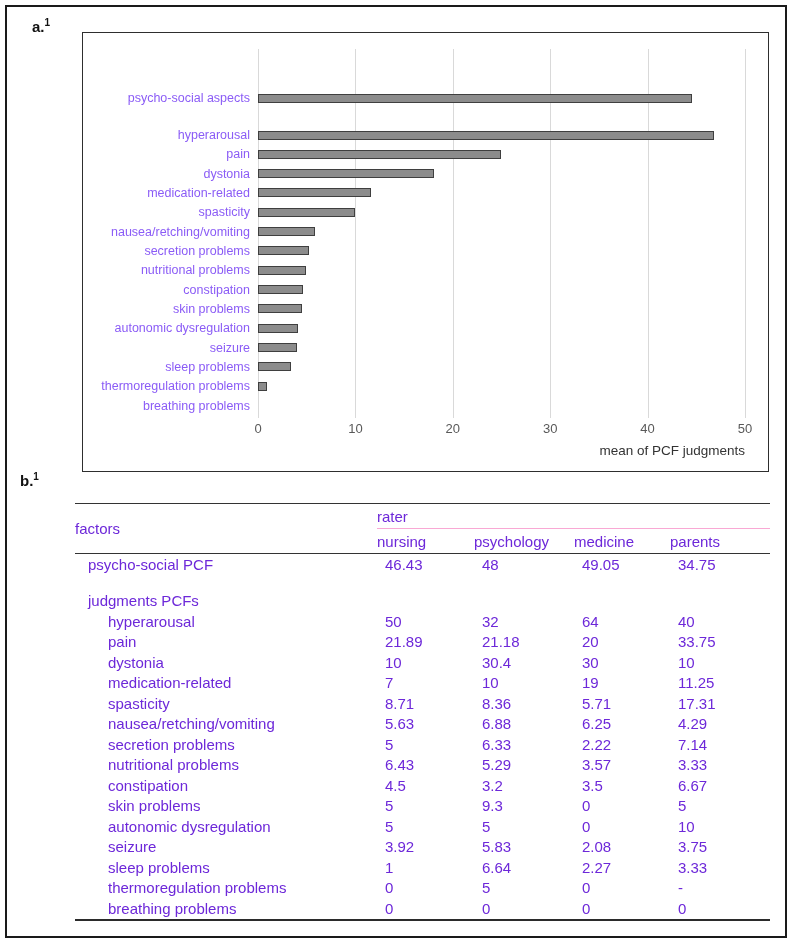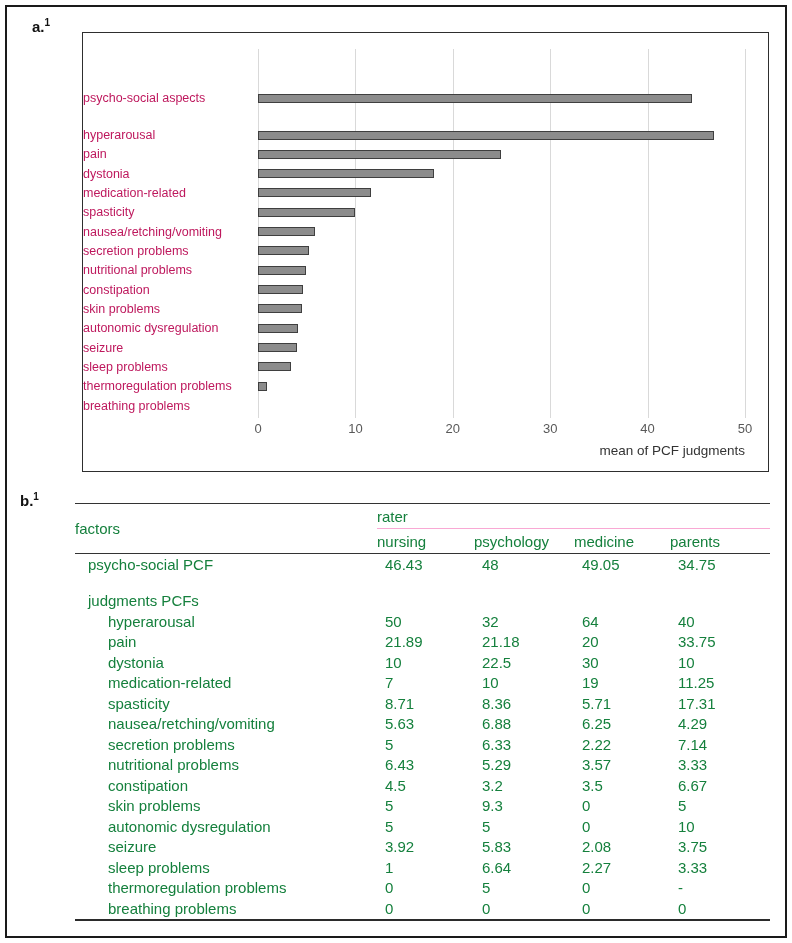--- a/index.html
+++ b/index.html
@@ -4,30 +4,30 @@
 <style>
   html,body{margin:0;padding:0;background:#ffffff;}
   body{font-family:"Liberation Sans", sans-serif; -webkit-font-smoothing:antialiased;}
   #stage{position:relative;width:792px;height:943px;background:#ffffff;overflow:hidden;}
   .figure-border{position:absolute;left:5px;top:5px;right:5px;bottom:5px;border:2px solid #1a1a1a;}
   .panel-label{position:absolute;font-size:15px;font-weight:bold;color:#111;}
   .panel-label sup{font-size:10px;font-weight:bold;}
   
   .chart-box{position:absolute;left:82px;top:32px;width:685px;height:438px;border:1.5px solid #2e2e2e;background:#fff;}
   .grid-line{position:absolute;top:16px;width:1px;height:369px;background:#d9d9d9;}
-  .cat-label{position:absolute;left:0;width:167px;height:18px;line-height:18px;
-             font-size:12.5px;color:#be185d;white-space:nowrap;}
+  .cat-label{position:absolute;left:0;width:167px;height:18px;line-height:18px;text-align:right;
+             font-size:12.5px;color:#8b5cf6;white-space:nowrap;}
   .bar{position:absolute;height:9px;background:#8c8c8c;border:1px solid #3f3f3f;box-sizing:border-box;}
   .x-tick{position:absolute;width:40px;margin-left:-20px;text-align:center;top:388px;
           font-size:13px;color:#595959;}
   .axis-title{position:absolute;left:175px;width:487px;top:410px;text-align:right;
               font-size:13.5px;color:#333;}
   
   .tbl{position:absolute;left:75px;top:503px;width:695px;border-collapse:collapse;table-layout:fixed;
-       font-size:15px;color:#15803d;}
+       font-size:15px;color:#6d28d9;}
   .tbl th,.tbl td{padding:0;font-weight:normal;text-align:left;vertical-align:middle;overflow:hidden;white-space:nowrap;}
   .tbl thead th{height:24px;}
   .th-factors{border-top:1.5px solid #333;border-bottom:1.5px solid #333;padding-left:13px;}
   .th-rater{border-top:1.5px solid #333;border-bottom:1px solid #f9a8d4;text-align:center;height:25px;}
   .th-col{border-bottom:1.5px solid #333;padding-left:8px;height:22px;}
   .tbl tbody td{height:20.5px;}
   .tbl tbody td.lbl{padding-left:13px;}
   .tbl tbody td.lbl.indent{padding-left:33px;}
   .tbl tbody td.val{padding-left:8px;}
   .tbl tbody tr.spacer td{height:16px;}
@@ -83,21 +83,21 @@
       <div class="bar" style="left: 175px; top: 290.8px; width: 39.934px; background: rgb(140, 140, 140); border-color: rgb(63, 63, 63);"></div>
       <div class="cat-label" style="top: 305.63px;">seizure</div>
       <div class="bar" style="left: 175px; top: 310.13px; width: 38.96px; background: rgb(140, 140, 140); border-color: rgb(63, 63, 63);"></div>
       <div class="cat-label" style="top: 324.96px;">sleep problems</div>
       <div class="bar" style="left: 175px; top: 329.46px; width: 33.116px; background: rgb(140, 140, 140); border-color: rgb(63, 63, 63);"></div>
       <div class="cat-label" style="top: 344.29px;">thermoregulation problems</div>
       <div class="bar" style="left: 175px; top: 348.79px; width: 8.766px; background: rgb(140, 140, 140); border-color: rgb(63, 63, 63);"></div>
       <div class="cat-label" style="top: 363.62px;">breathing problems</div>
     </div>
 
-  <div class="panel-label" style="left:20px;top:491px;">
+  <div class="panel-label" style="left:20px;top:471px;">
     <span>b.</span><sup>1</sup>
   </div>
 
   <table class="tbl">
     <colgroup>
       <col style="width:302px">
         <col style="width:97px">
         <col style="width:100px">
         <col style="width:96px">
         <col style="width:100px">
@@ -146,21 +146,21 @@
         <tr>
           <td class="lbl indent">pain</td>
           <td class="val">21.89</td>
           <td class="val">21.18</td>
           <td class="val">20</td>
           <td class="val">33.75</td>
         </tr>
         <tr>
           <td class="lbl indent">dystonia</td>
           <td class="val">10</td>
-          <td class="val">22.5</td>
+          <td class="val">30.4</td>
           <td class="val">30</td>
           <td class="val">10</td>
         </tr>
         <tr>
           <td class="lbl indent">medication-related</td>
           <td class="val">7</td>
           <td class="val">10</td>
           <td class="val">19</td>
           <td class="val">11.25</td>
         </tr>

